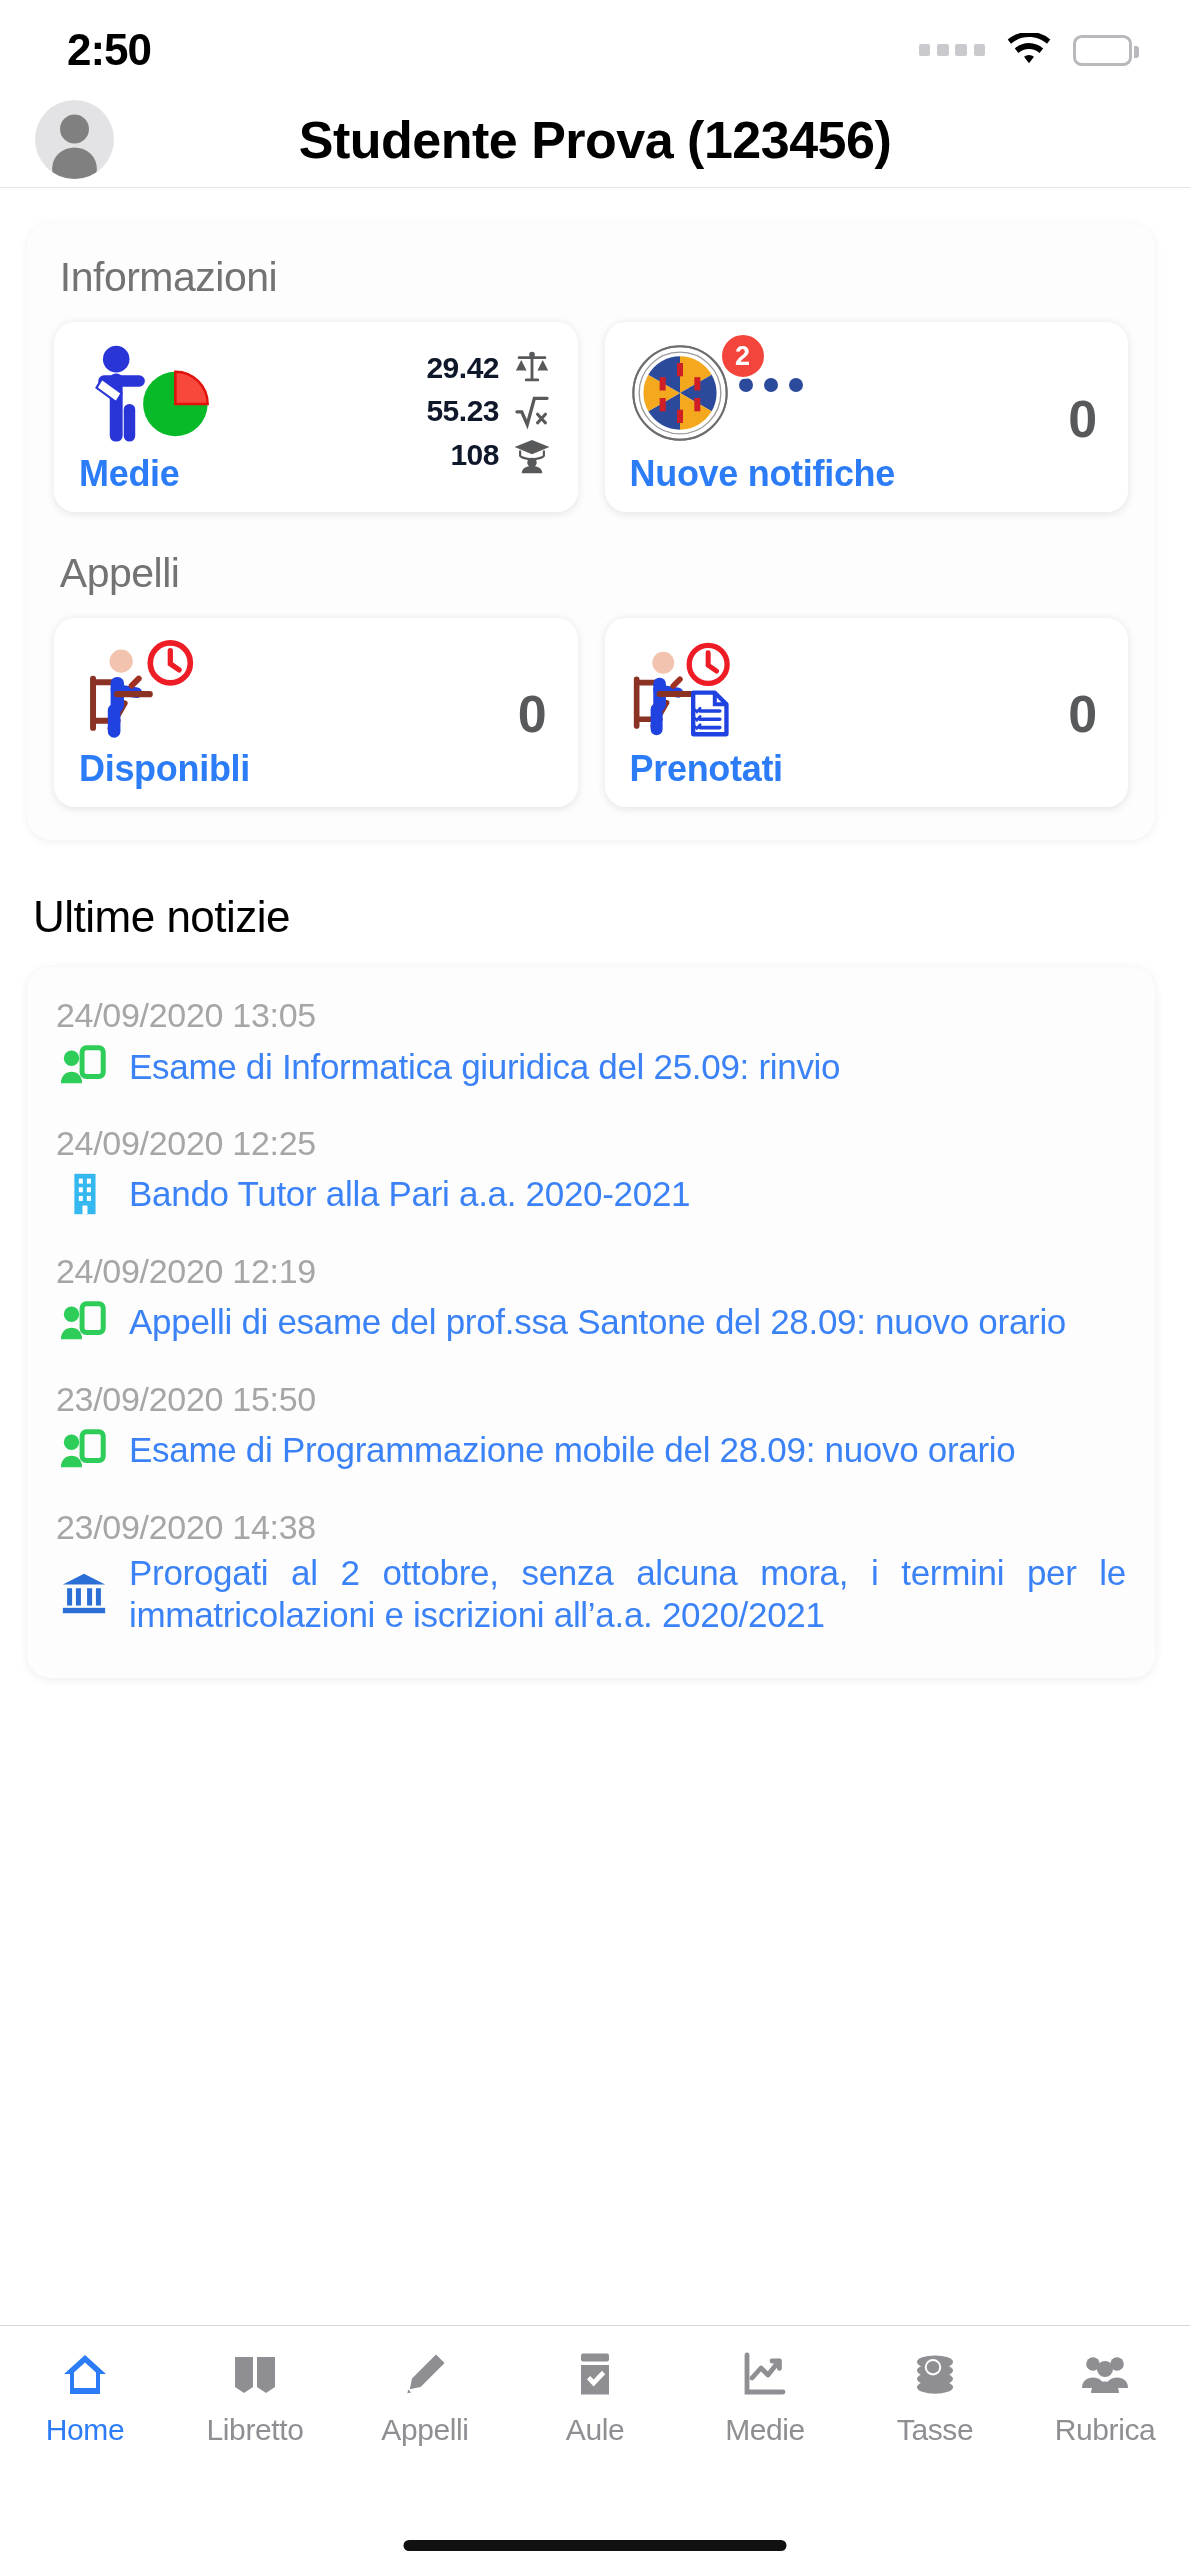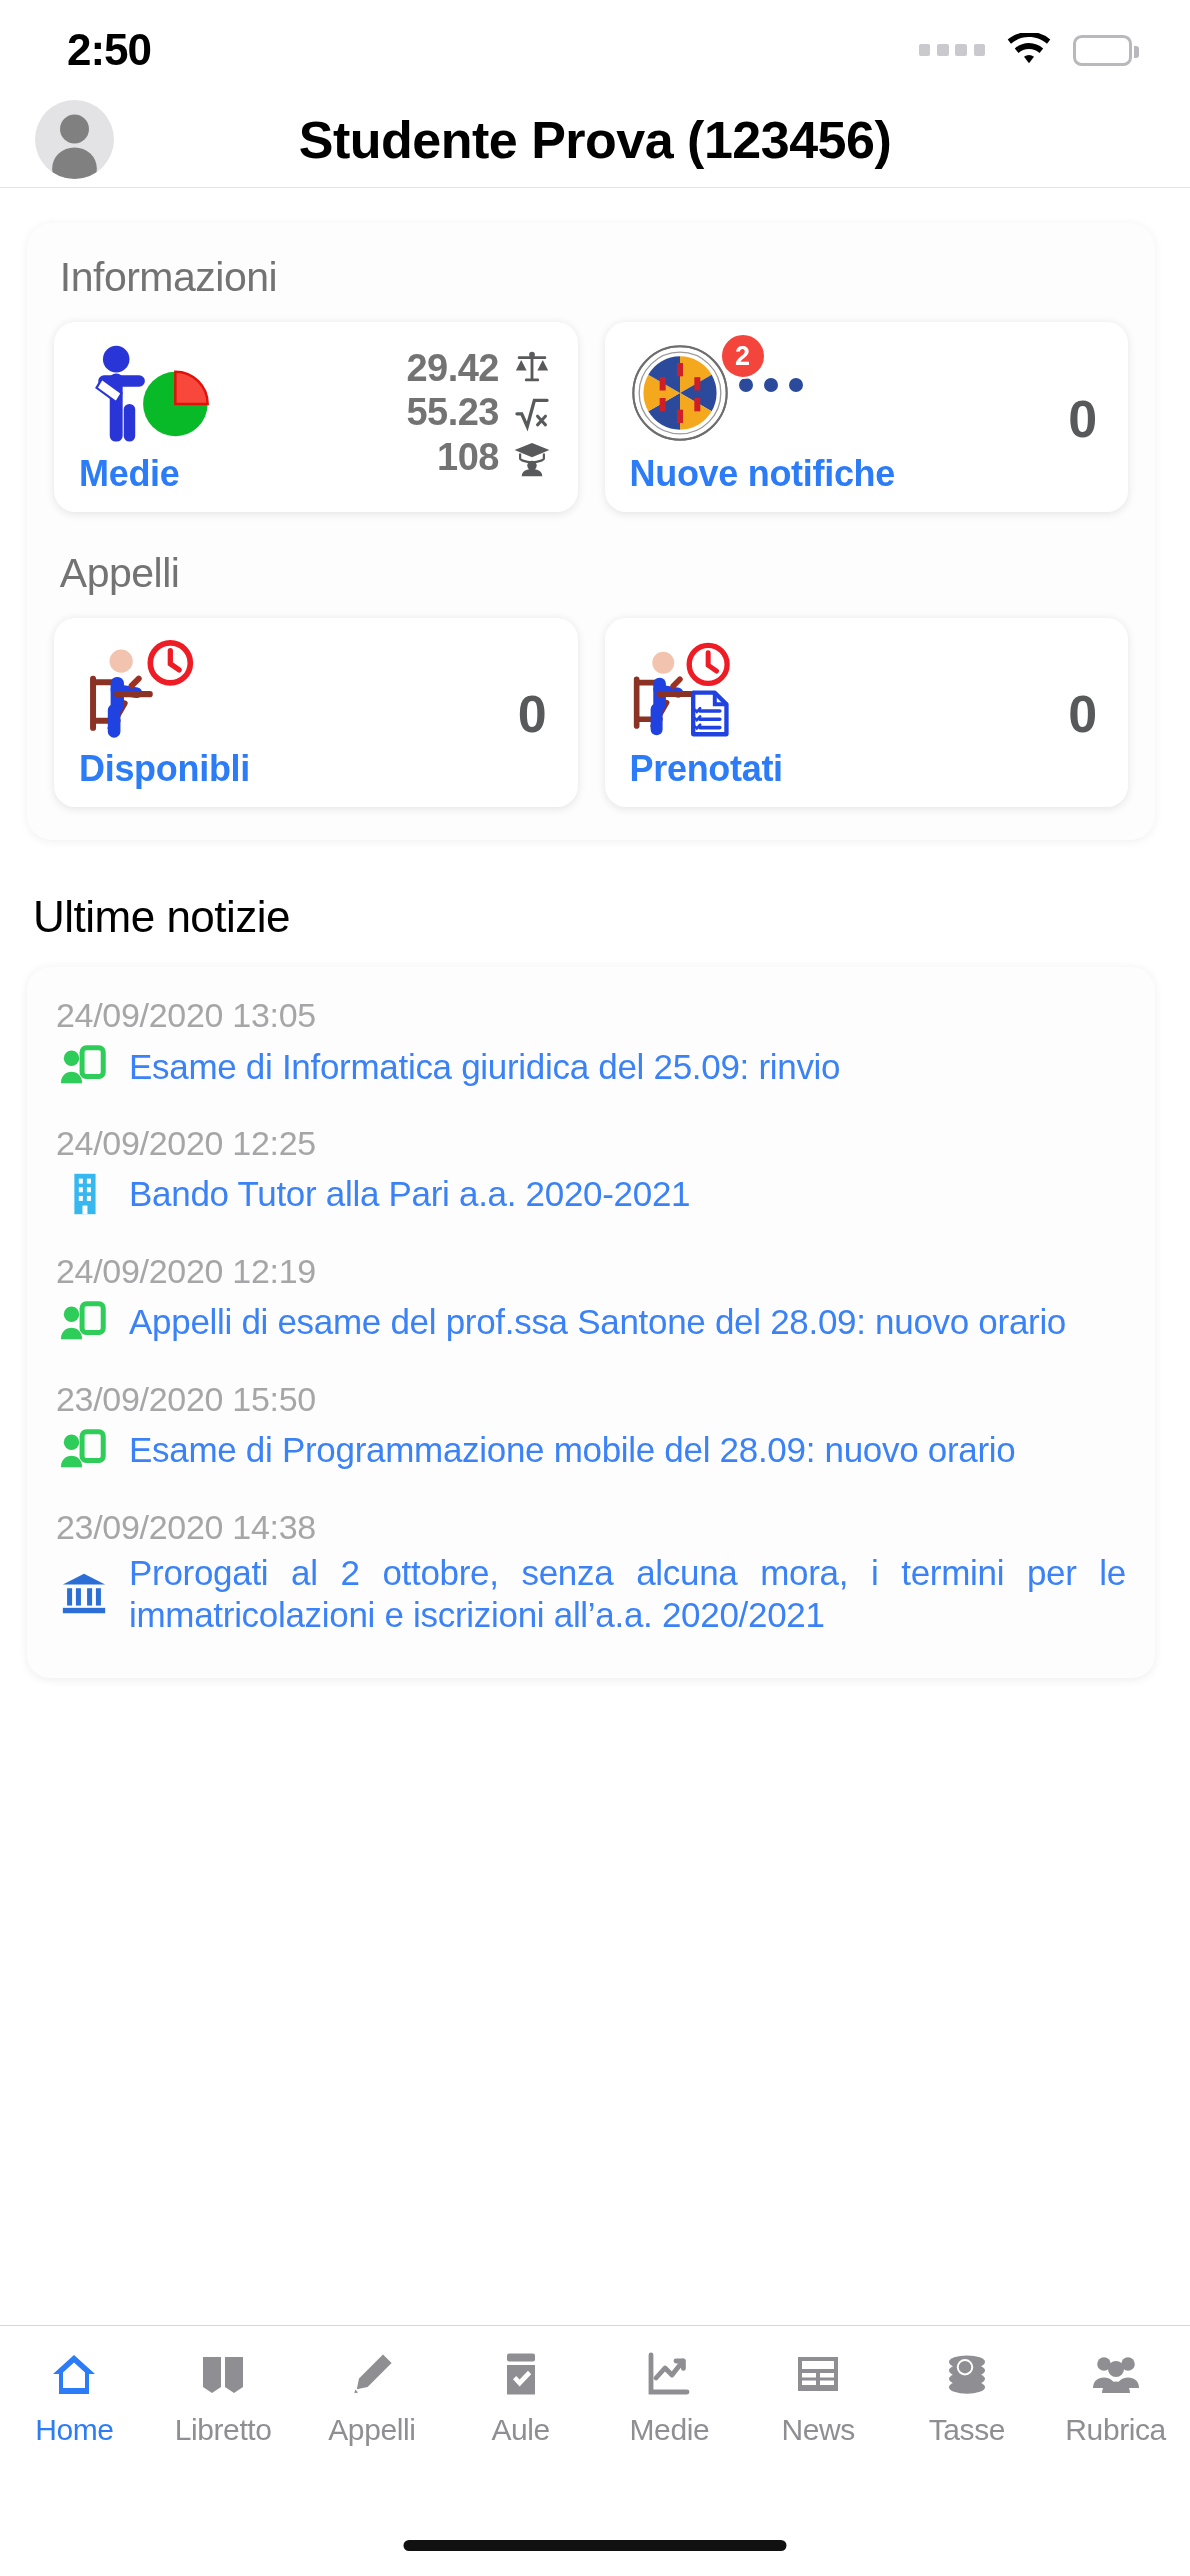--- a/index.html
+++ b/index.html
@@ -57,21 +57,21 @@
     display:flex; align-items:flex-start; justify-content:space-between;
   }
   .card-left { display:flex; flex-direction:column; }
   .card-icons { height:104px; display:flex; align-items:flex-start; position:relative; }
   .card-label { font-size:36px; font-weight:700; color:#2b7cf6; margin-top:5.8px; letter-spacing:-0.3px; }
   .card-count { font-size:52px; font-weight:700; color:#58595b; align-self:center; margin-right:5.8px; }
 
   
   .stats { display:flex; flex-direction:column; gap:1.9px; align-self:flex-start; padding-top:3.8px; }
   .stat { display:flex; align-items:center; justify-content:flex-end; gap:11.5px; }
-  .stat-val { font-size:38px; font-weight:700; color:#737373; letter-spacing:-0.5px; }
+  .stat-val { font-size:30px; font-weight:700; color:#0f172a; letter-spacing:-0.5px; }
   .stat-ico { width:42px; height:42px; display:flex; align-items:center; justify-content:center; color:#58595b; }
 
   
   .news-head { font-size:44px; font-weight:400; margin:52px 0 25px 33px; letter-spacing:-0.5px; }
   .news-panel {
     margin:0 27px; background:#fdfdfd; border-radius:23px;
     box-shadow:0 1.9px 9.6px rgba(0,0,0,0.07); padding:29px 29px 9.6px 29px;
   }
   .news-item { margin-bottom:33px; }
   .news-date { font-size:34px; color:#a6a6a8; margin-bottom:5.8px; letter-spacing:-0.3px; }
@@ -426,28 +426,20 @@
     <span class="tab-ico">
       <svg width="48" height="48" viewBox="0 0 24 24" fill="none" stroke="currentColor" stroke-width="2.4">
         <path d="M3 2.5 V21 h18" stroke-linecap="round"></path>
         <path d="M5.5 14 L10 9 L13.5 12.5 L19 5.5" stroke-linecap="round" stroke-linejoin="round"></path>
         <path d="M15.5 5.5 h3.7 v3.7" stroke-linecap="round" stroke-linejoin="round"></path>
       </svg>
     </span>
     <span class="tab-lbl">Medie</span>
   </div>
 
-  <div class="tab">
-    <span class="tab-ico">
-      <svg width="48" height="48" viewBox="0 0 24 24" fill="currentColor">
-        <path d="M2 3.5 h20 v17 H2 Z M4 5.5 v4 h16 v-4 Z M4 11.5 v2.2 h7 v-2.2 Z M4 15.3 v2.2 h7 v-2.2 Z M13 11.5 v2.2 h7 v-2.2 Z M13 15.3 v2.2 h7 v-2.2 Z" fill-rule="evenodd"></path>
-      </svg>
-    </span>
-    <span class="tab-lbl">News</span>
-  </div>
 
   <div class="tab">
     <span class="tab-ico">
       <svg width="48" height="48" viewBox="0 0 24 24" fill="currentColor">
         <ellipse cx="12" cy="18.6" rx="9" ry="3.3"></ellipse>
         <ellipse cx="12" cy="14.4" rx="9" ry="3.3"></ellipse>
         <ellipse cx="12" cy="10.2" rx="9" ry="3.3"></ellipse>
         <ellipse cx="12" cy="6" rx="9" ry="3.3"></ellipse>
         <circle cx="11" cy="8.6" r="4.1" fill="#fff"></circle>
         <circle cx="11" cy="8.6" r="3.1"></circle>

